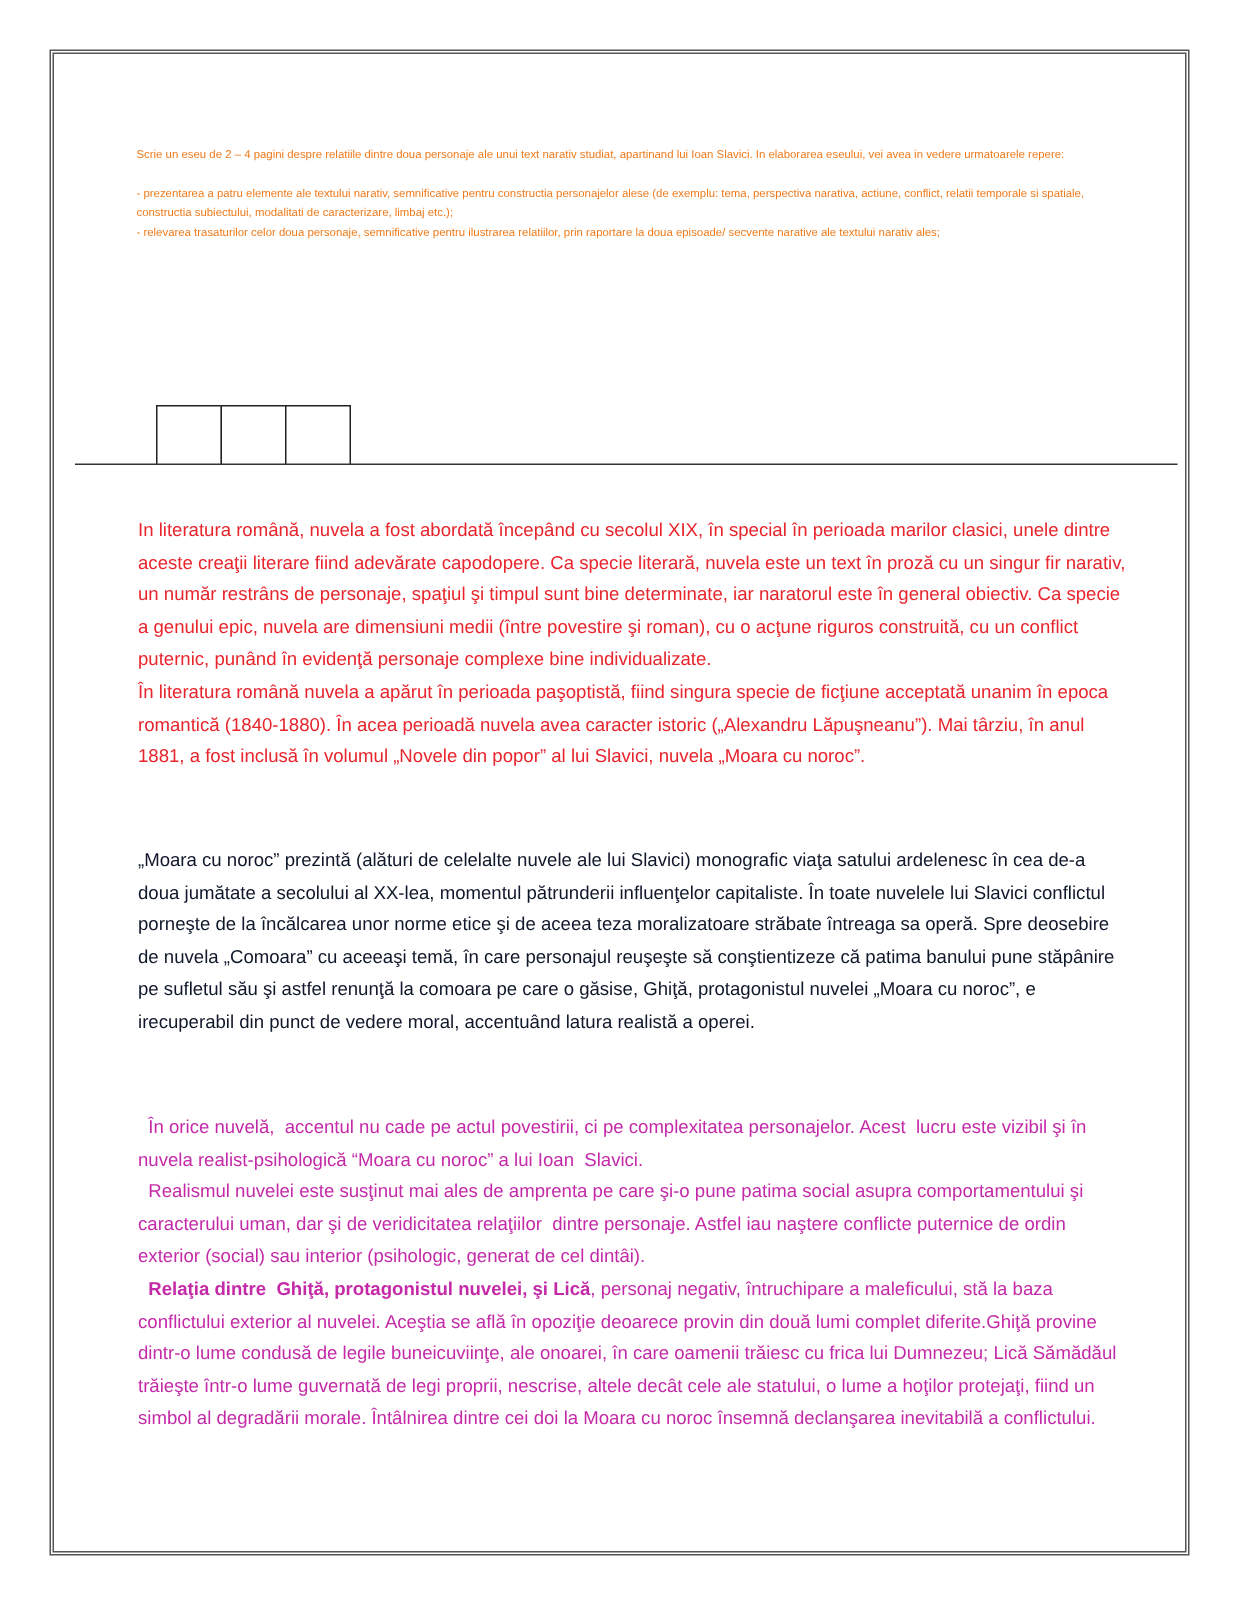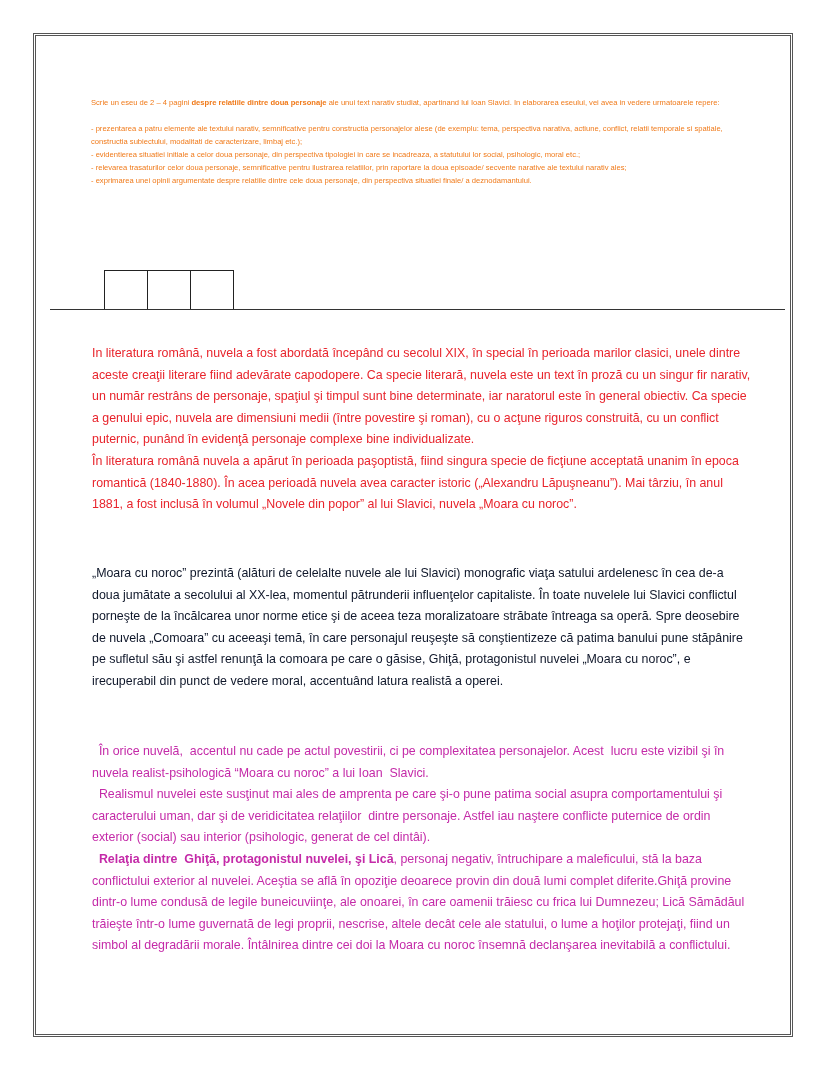--- a/index.html
+++ b/index.html
@@ -32,21 +32,21 @@
       font-size: 7.6px;
       line-height: 13.1px;
     }
     .prompt p {
       margin: 0;
     }
     .prompt .gap {
       height: 13px;
     }
     .prompt b {
-      font-weight: bold;
+      font-weight: normal;
     }
     .score-boxes {
       position: absolute;
       left: 104px;
       top: 270px;
       height: 40px;
       display: flex;
     }
     .score-box {
       width: 44px;
@@ -86,23 +86,21 @@
   </style>
 </head>
 <body>
 
 <div class="page-frame"></div>
 
 <div class="prompt">
   <p><span>Scrie un eseu de 2 – 4 pagini </span><b>despre relatiile dintre doua personaje</b><span> ale    unui text narativ studiat, apartinand lui Ioan Slavici. In elaborarea eseului,    vei avea in vedere urmatoarele repere:</span></p>
   <div class="gap"></div>
   <p>- prezentarea a patru elemente ale textului narativ, semnificative pentru constructia    personajelor alese (de exemplu: tema, perspectiva narativa, actiune, conflict,    relatii temporale si spatiale, constructia subiectului, modalitati de caracterizare,    limbaj etc.);</p>
-  <p>- evidentierea situatiei initiale a celor doua personaje, din perspectiva tipologiei    in care se incadreaza, a statutului lor social, psihologic, moral etc.;</p>
   <p>- relevarea trasaturilor celor doua personaje, semnificative pentru ilustrarea    relatiilor, prin raportare la doua episoade/ secvente narative ale textului    narativ ales;</p>
-  <p>- exprimarea unei opinii argumentate despre relatiile dintre cele doua personaje,    din perspectiva situatiei finale/ a deznodamantului.</p>
 </div>
 
 <div class="score-boxes">
   <div class="score-box"></div>
   <div class="score-box"></div>
   <div class="score-box"></div>
 </div>
 <div class="rule"></div>
 
 <div class="essay red">

